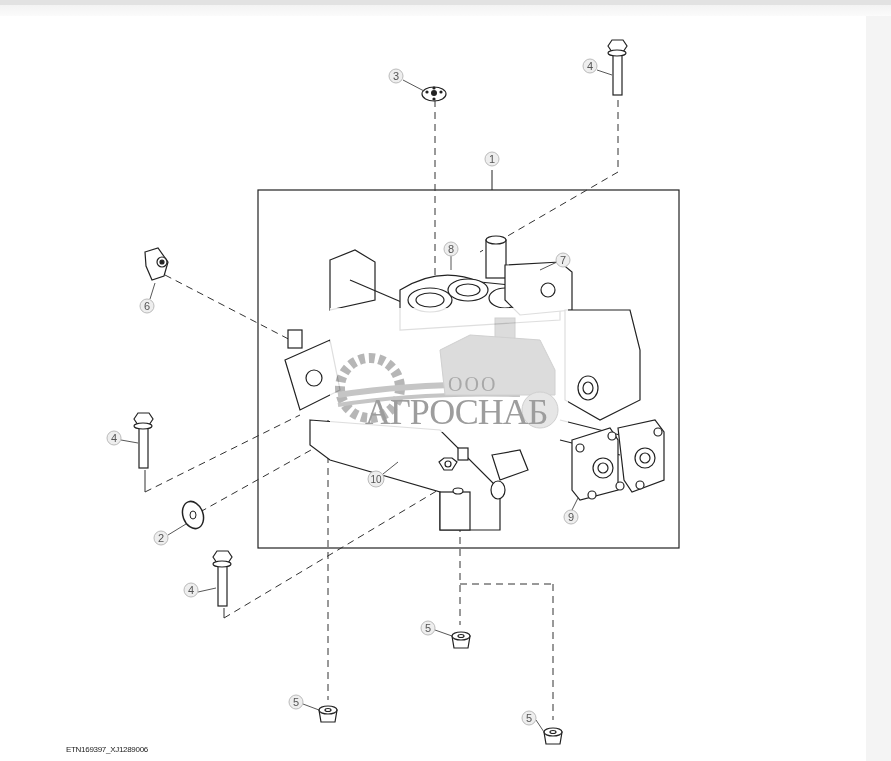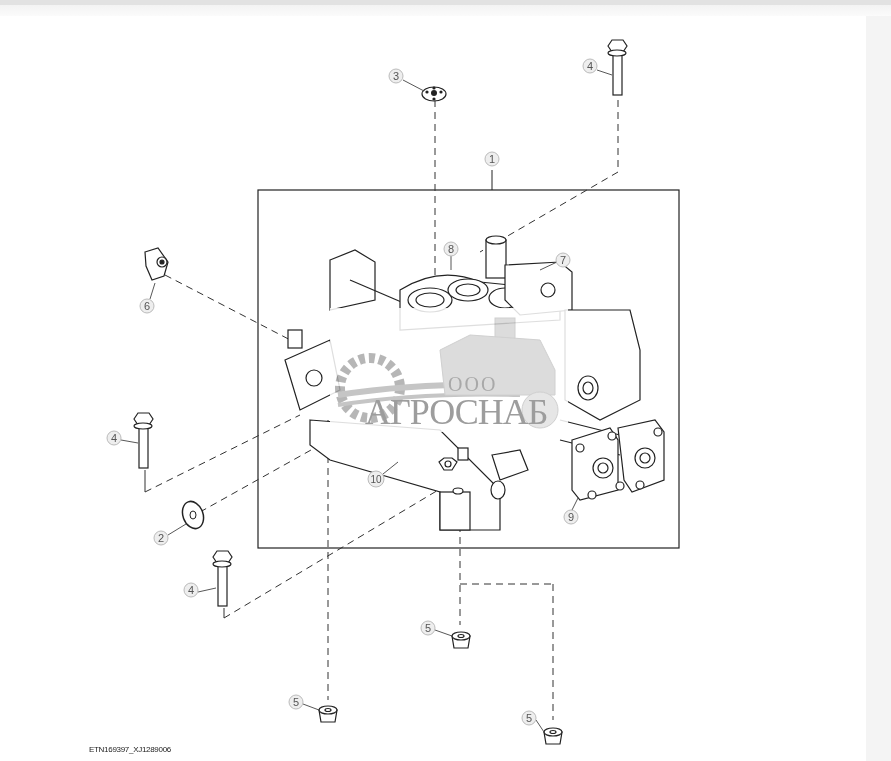--- a/index.html
+++ b/index.html
@@ -3,21 +3,21 @@
 <meta charset="utf-8">
 <style>
   html, body { margin:0; padding:0; }
   body { width:891px; height:761px; background:#f4f4f4; position:relative; overflow:hidden; font-family:"Liberation Sans", sans-serif; }
   .topbar { position:absolute; left:0; top:0; width:891px; height:5px; background:#e2e2e2; }
   .topfade { position:absolute; left:0; top:5px; width:891px; height:11px; background:linear-gradient(#f3f3f3,#fbfbfb); }
   .page { position:absolute; left:0; top:16px; width:866px; height:745px; background:#ffffff; }
   .rightgutter { position:absolute; left:866px; top:16px; width:25px; height:745px; background:#f4f4f4; }
   svg.diagram { position:absolute; left:0; top:0; width:891px; height:761px; }
   .callout { font-family:"Liberation Sans", sans-serif; font-size:11px; fill:#555; }
-  .caption { position:absolute; left:89px; top:745px; font-family:"Liberation Sans", sans-serif; font-size:8px; color:#222; letter-spacing:-0.3px; }
+  .caption { position:absolute; left:66px; top:745px; font-family:"Liberation Sans", sans-serif; font-size:8px; color:#222; letter-spacing:-0.3px; }
   .wm-ooo { font-family:"Liberation Serif", serif; font-size:20px; fill:#9a9a9a; letter-spacing:2px; }
   .wm-brand { font-family:"Liberation Serif", serif; font-size:36px; fill:#8c8c8c; letter-spacing:-1px; }
 </style>
 </head>
 <body>
 
 <div class="topbar"></div>
 <div class="topfade"></div>
 <div class="page"></div>
 <div class="rightgutter"></div>

